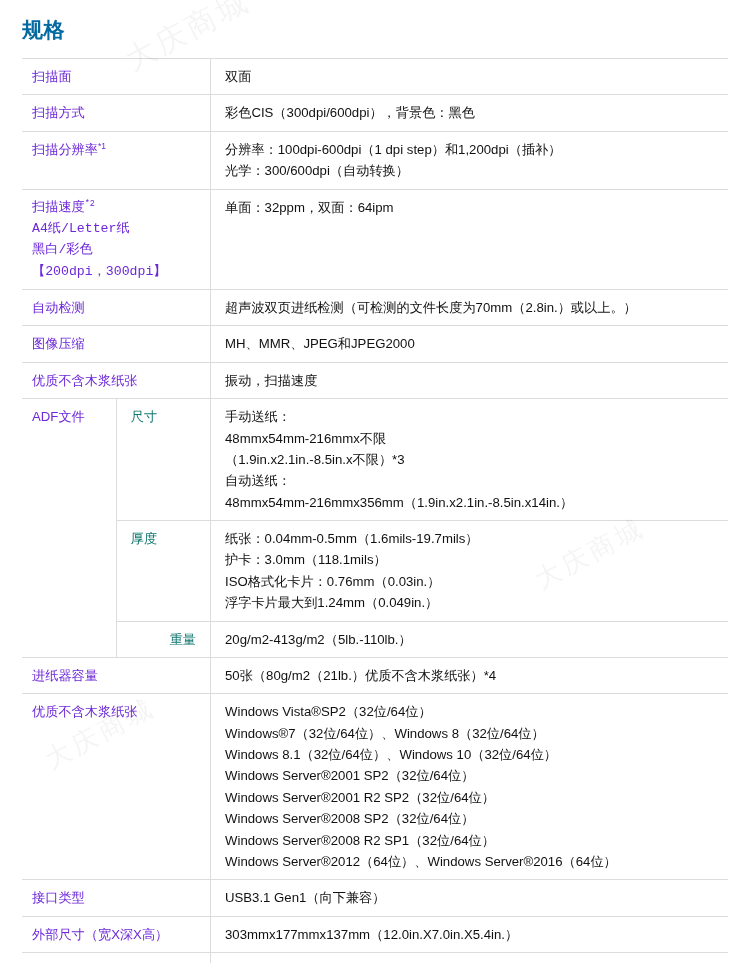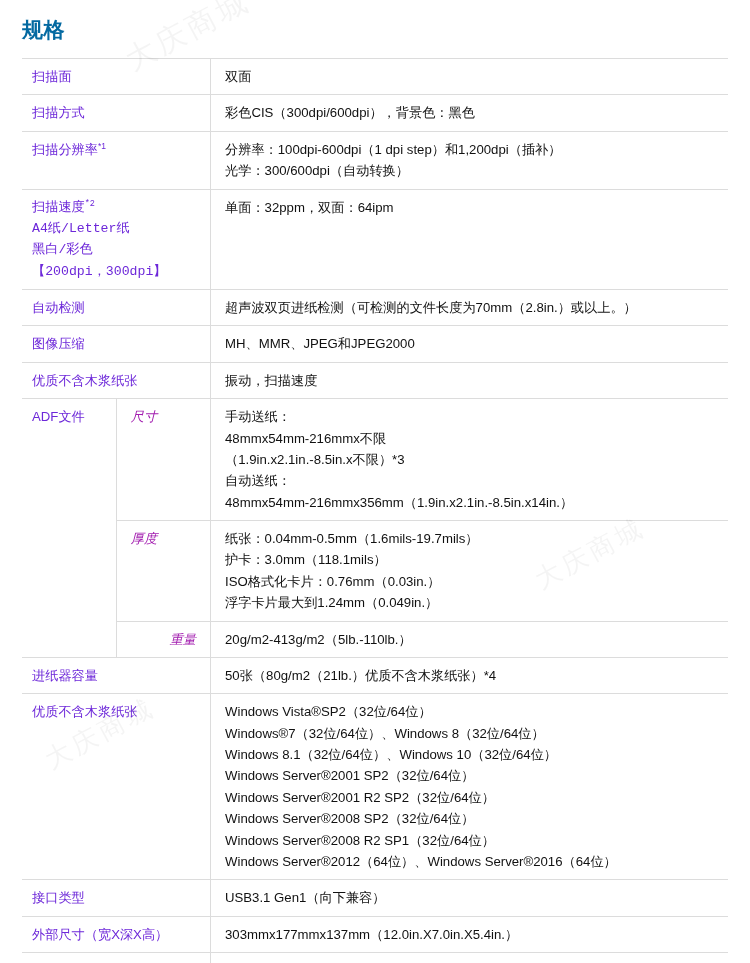--- a/index.html
+++ b/index.html
@@ -46,26 +46,25 @@
     border-bottom: 1px solid #dcdcdc;
   }
   td.label {
     width: 170px;
     font-weight: 400;
     color: #6d28d9;
     border-right: none;
   }
   td.sub {
     width: 86px;
-    color: #a21caf;
+    color: #0f766e;
     border-left: 1px solid #dcdcdc;
     border-right: none;
     text-align: left;
     padding-left: 14px;
-    font-style: italic;
   }
   td.sub.right {
     text-align: right;
     padding-right: 14px;
     padding-left: 6px;
   }
   td.value {
     color: #111;
     border-left: 1px solid #dcdcdc;
     padding-left: 14px;

